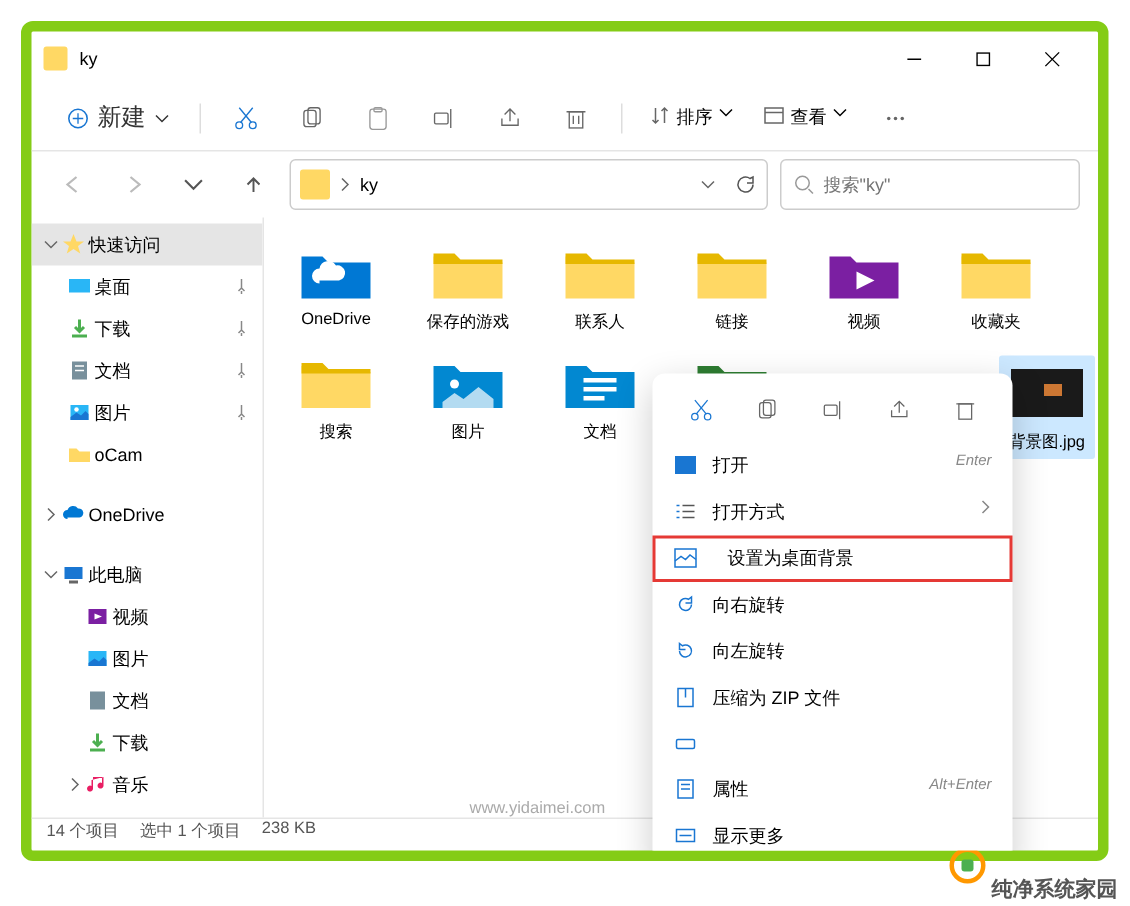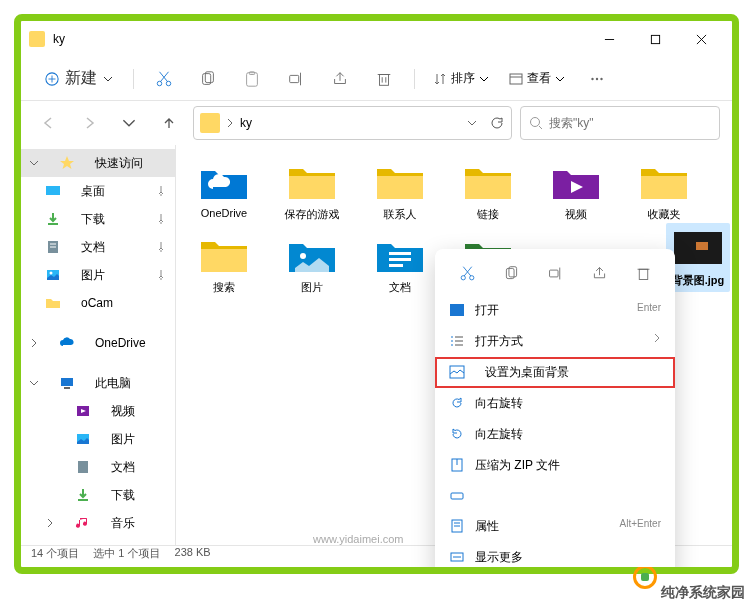--- a/index.html
+++ b/index.html
@@ -11,37 +11,37 @@
     .win-btns { display:flex; gap:0; }
     .win-btn { width:46px; height:32px; display:flex; align-items:center; justify-content:center; cursor:pointer; }
     .win-btn svg { width:11px; height:11px; }
     .toolbar { height:44px; display:flex; align-items:center; padding:0 16px; gap:8px; border-bottom:1px solid #e5e5e5; }
     .new-btn { display:flex; align-items:center; gap:6px; padding:6px 8px; border-radius:4px; cursor:pointer; color:#333; }
     .new-btn svg { width:14px; height:14px; }
     .new-btn .chev { width:10px; height:10px; }
     .tb-sep { width:1px; height:20px; background:#ddd; margin:0 4px; }
     .tb-icon { width:36px; height:32px; display:flex; align-items:center; justify-content:center; cursor:pointer; color:#444; }
     .tb-icon svg { width:18px; height:18px; }
-    .tb-group { display:flex; align-items:center; gap:4px; padding:4px 6px; cursor:pointer; }
+    .tb-group { display:flex; gap:4px; padding:4px 6px; cursor:pointer; }
     .tb-group span { font-size:12px; }
     .tb-group .chev { width:10px; height:10px; }
     .nav-row { height:44px; display:flex; align-items:center; padding:0 12px; gap:8px; }
     .nav-btn { width:32px; height:32px; display:flex; align-items:center; justify-content:center; cursor:pointer; color:#555; }
     .nav-btn.disabled { color:#bbb; }
     .nav-btn svg { width:14px; height:14px; }
     .address-bar { flex:1; height:34px; border:1px solid #ccc; border-radius:4px; display:flex; align-items:center; padding:0 6px; gap:6px; background:#fff; }
     .address-bar .folder-ic { width:20px; height:20px; background:#ffd864; border-radius:2px; }
     .address-bar .crumb { font-size:12px; }
     .address-bar .chev-ab { width:10px; height:10px; color:#666; margin-left:auto; margin-right:6px; }
     .address-bar .refresh { width:16px; height:16px; color:#555; cursor:pointer; }
     .search-box { width:200px; height:34px; border:1px solid #ccc; border-radius:4px; display:flex; align-items:center; padding:0 8px; gap:6px; color:#999; }
     .search-box input { border:none; outline:none; font-size:12px; flex:1; }
     .body-area { display:flex; height:calc(100% - 124px - 22px); }
     .sidebar { width:155px; border-right:1px solid #e5e5e5; padding-top:4px; overflow:hidden; }
-    .sb-item { display:flex; align-items:center; gap:20px; padding:4px 8px; font-size:12px; cursor:pointer; height:28px; }
+    .sb-item { display:flex; align-items:center; gap:2px; padding:4px 8px; font-size:12px; cursor:pointer; height:28px; }
     .sb-item.selected { background:#e5e5e5; }
     .sb-item .caret { width:10px; height:10px; color:#666; flex-shrink:0; }
     .sb-item .caret.none { visibility:hidden; }
     .sb-item .ic { width:16px; height:16px; flex-shrink:0; display:flex; align-items:center; justify-content:center; }
     .sb-item .pin { margin-left:auto; color:#888; width:12px; height:12px; }
     .sb-indent { padding-left:24px; }
     .sb-spacer { height:12px; }
     .content { flex:1; padding:12px 16px; position:relative; }
     .file-grid { display:flex; flex-wrap:wrap; gap:4px 24px; }
     .file-item { width:64px; display:flex; flex-direction:column; align-items:center; gap:4px; cursor:pointer; padding:4px; }
@@ -51,21 +51,21 @@
     .folder-svg { width:50px; height:42px; }
     .thumb { width:48px; height:32px; background:#1a1a1a; position:relative; }
     .thumb::after { content:""; position:absolute; top:10px; left:22px; width:12px; height:8px; background:#cc7733; }
     .context-menu { position:absolute; top:228px; left:414px; width:240px; background:#fff; border-radius:8px; box-shadow:0 8px 24px rgba(0,0,0,.2); padding:6px 0; z-index:10; }
     .cm-toolbar { display:flex; justify-content:space-around; padding:4px 10px 8px; }
     .cm-ic { width:30px; height:28px; display:flex; align-items:center; justify-content:center; cursor:pointer; color:#555; border-radius:4px; }
     .cm-ic svg { width:17px; height:17px; }
     .cm-item { display:flex; align-items:flex-start; gap:10px; padding:7px 14px; font-size:12px; cursor:pointer; }
     .cm-item .ic { width:16px; height:16px; color:#1976d2; }
     .cm-item .txt { flex:1; }
-    .cm-item .hint { font-size:10px; color:#888; }
+    .cm-item .hint { font-size:10px; color:#888;font-style:italic; }
     .cm-highlight { outline:2px solid #e53935; outline-offset:-2px;gap:20px; }
     .status-bar { height:22px; border-top:1px solid #e5e5e5; display:flex; align-items:flex-start; padding:0 10px; font-size:11px; color:#555; gap:14px; }
     .watermark { position:absolute; bottom:22px; left:292px; font-size:11px; color:#aaa; z-index:5; }
     .logo-corner { position:absolute; bottom:2px; right:8px; display:flex; align-items:center; gap:4px; }
     .logo-corner .lg { width:24px; height:24px; border-radius:50%; border:3px solid #ff9800; position:relative; }
     .logo-corner .lg::after { content:""; position:absolute; top:5px; left:5px; width:8px; height:8px; background:#4caf50; border-radius:2px; }
     .logo-corner .txt { font-size:14px; font-weight:bold; color:#555;margin-top:32px; }
   </style>
 </head>
 <body>
@@ -462,21 +462,21 @@
           <div class="file-icon">
               <svg class="folder-svg" viewBox="0 0 50 42">
                 <path d="M2 10h14l4 4h28v24H2z" fill="#2e7d32"></path>
                 <path d="M25 16v10m-5-4l5 5 5-5M18 32h14" stroke="#fff" stroke-width="2.5" fill="none"></path>
               </svg>
             </div>
           <div class="file-label">下载</div>
         </div>
       </div>
 
-      <div class="file-item selected" style="position:absolute;top:78px;left:490px;font-weight:bold;">
+      <div class="file-item selected" style="position:absolute;top:92px;left:490px;">
         <div class="file-icon">
             <div class="thumb"></div>
           </div>
         <div class="file-label">背景图.jpg</div>
       </div>
     </div>
   </div>
 
   <div class="status-bar">
     <span>14 个项目</span>

